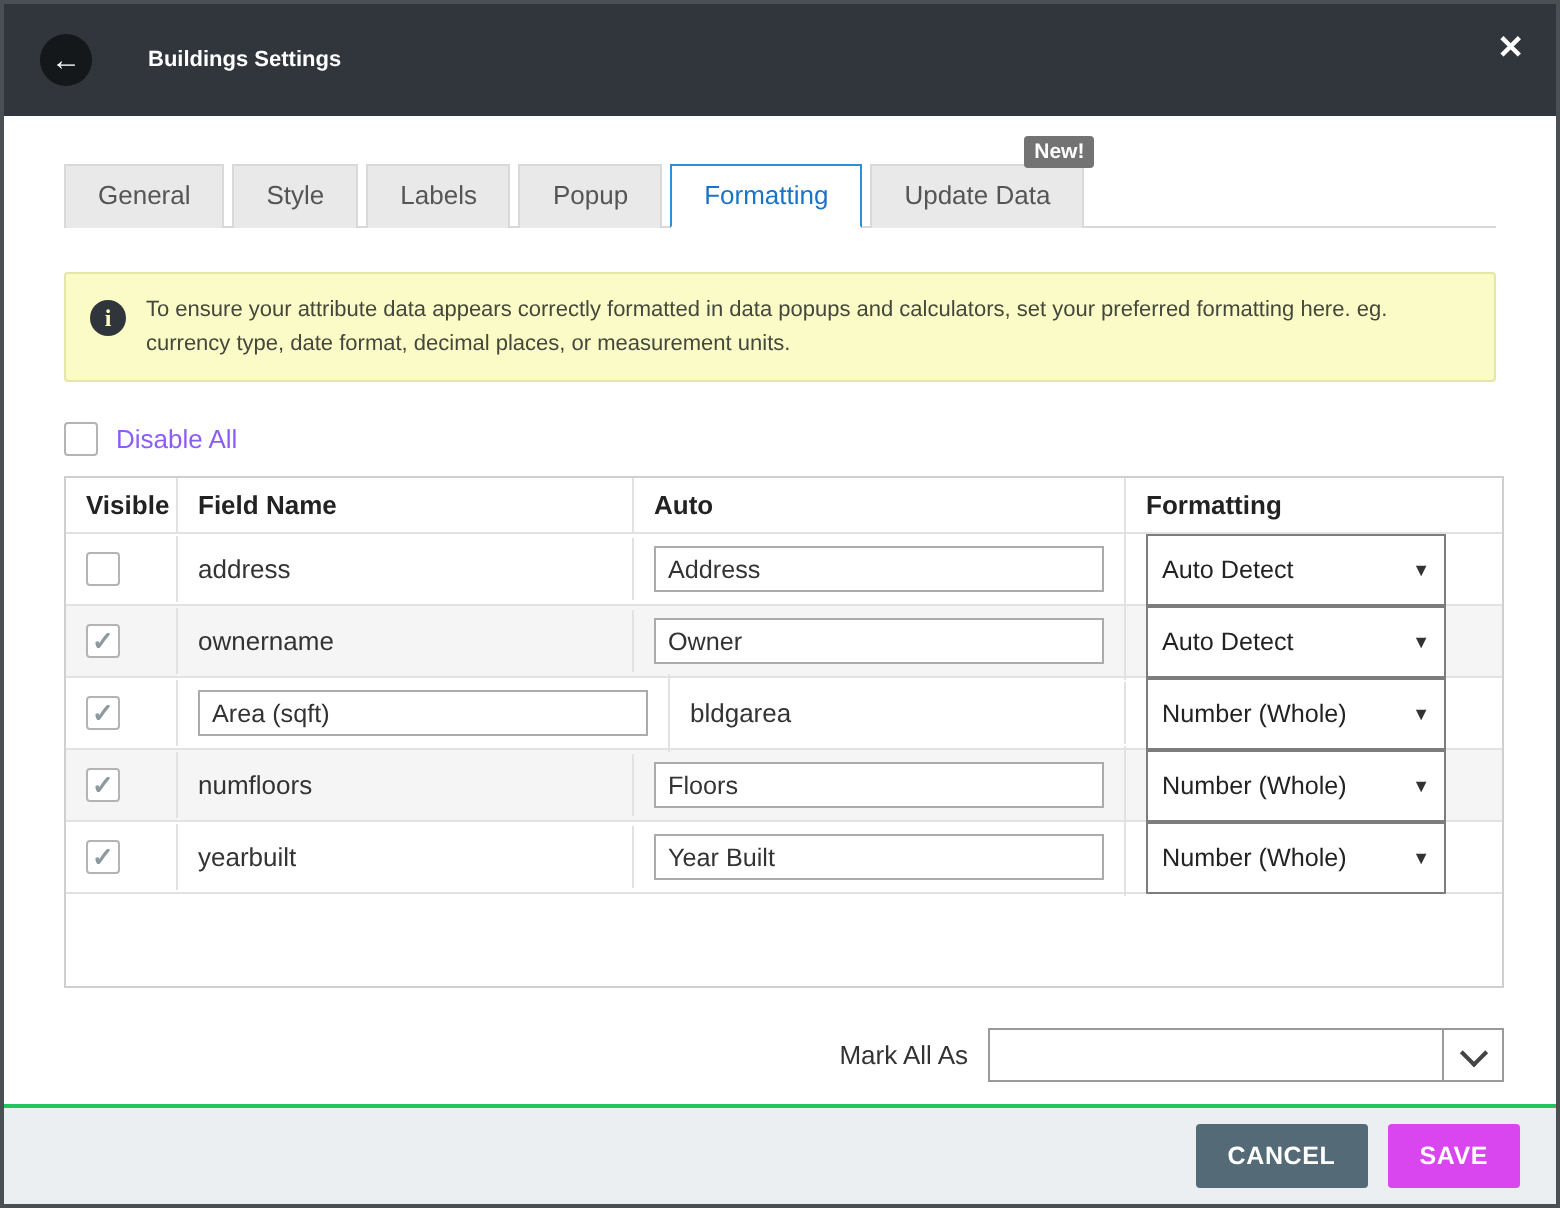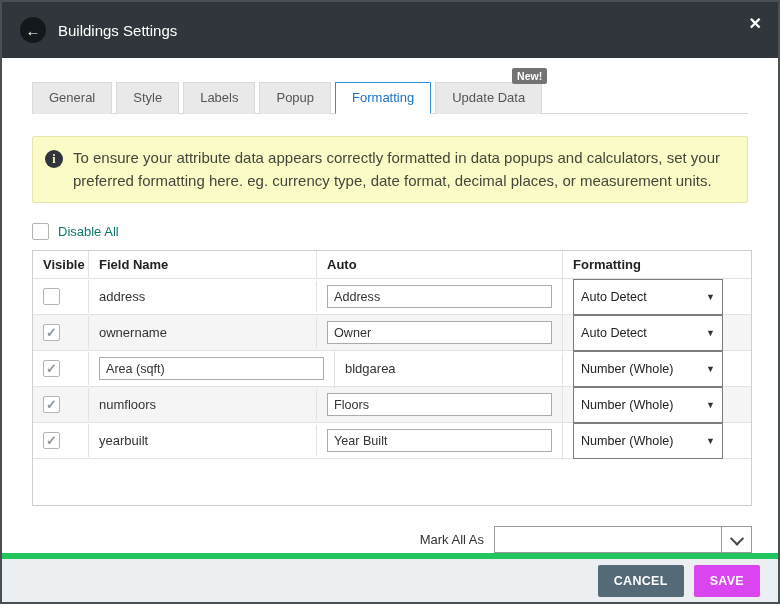--- a/index.html
+++ b/index.html
@@ -21,21 +21,21 @@
     display: flex; align-items: center;
     padding: 0 18px;
     position: relative;
   }
   .back-btn {
     width: 26px; height: 26px; border-radius: 50%;
     background: #15181b; color: #fff;
     display: flex; align-items: center; justify-content: center;
     font-size: 15px; cursor: pointer; flex: 0 0 26px;
   }
-  .header-title { color: #fff; font-weight: normal; font-size: 15px; margin-left: 12px; }
+  .header-title { color: #fff; font-weight: bold; font-size: 11px; margin-left: 28px; }
   .close-btn {
     position: absolute; right: 16px; top: 12px;
     color: #fff; font-size: 16px; font-weight: bold; cursor: pointer;
   }
 
   
   .content { flex: 1 1 auto; padding: 24px 30px 0 30px; position: relative; }
 
   
   .tabbar { display: flex; gap: 4px; border-bottom: 1px solid #d9d9d9; }
@@ -62,32 +62,32 @@
     display: flex; align-items: flex-start; gap: 10px;
     border-radius: 2px;
   }
   .info-icon {
     flex: 0 0 18px; width: 18px; height: 18px; border-radius: 50%;
     background: #2f353a; color: #fbfbc8;
     display: flex; align-items: center; justify-content: center;
     font-size: 12px; font-weight: bold; font-family: "Liberation Serif", serif;
     margin-top: 3px;
   }
-  .notice-text { color: #44483a; font-size: 15px; line-height: 1.5; }
+  .notice-text { color: #44483a; font-size: 11px; line-height: 1.5; }
 
   
   .cbx {
     width: 17px; height: 17px; border: 1px solid #b4b4b4; border-radius: 2px;
     background: #fff; display: inline-flex; align-items: center; justify-content: center;
     cursor: pointer; color: transparent; font-size: 13px; font-weight: bold;
   }
   .cbx.checked { color: #8f9aa0; }
 
   .disable-all { margin-top: 20px; display: flex; align-items: center; gap: 9px; }
-  .disable-all-label { color: #0f766e; }
+  .disable-all-label { color: #8b5cf6; }
 
   
   .field-table {
     margin-top: 10px; border: 1px solid #cfcfcf;
     width: 720px;
   }
   .trow { display: flex; align-items: center; }
   .trow.head { font-weight: bold; color: #222; }
   .trow.stripe { background: #f5f5f5; }
   .tcell { padding: 8px 10px; border-right: 1px solid #e2e2e2; display: flex; align-items: center; }
@@ -132,21 +132,21 @@
   .markall-value { flex: 1; padding: 4px 8px; font-size: 12.6px; color: #333; }
   .markall-caret-box {
     flex: 0 0 30px; border-left: 1px solid #9a9a9a;
     display: flex; align-items: center; justify-content: center;
   }
   .chev { width: 10px; height: 10px; border-right: 2px solid #444; border-bottom: 2px solid #444;
     transform: rotate(45deg) translate(-1px,-1px); }
 
   
   .footer {
-    flex: 0 0 50px; background: #eceff1; border-top: 6px solid #22c55e;
+    flex: 0 0 50px; background: #eceff1; border-top: 2px solid #22c55e;
     display: flex; align-items: center; justify-content: flex-end; gap: 10px;
     padding: 0 18px;
   }
   .btn {
     border: none; color: #fff; font-weight: bold; font-size: 12.5px;
     padding: 9px 16px; border-radius: 2px; cursor: pointer;
     font-family: "Liberation Sans", sans-serif; letter-spacing: .3px;
   }
   .btn-cancel { background: #546a76; }
   .btn-save { background: #d946ef; }

